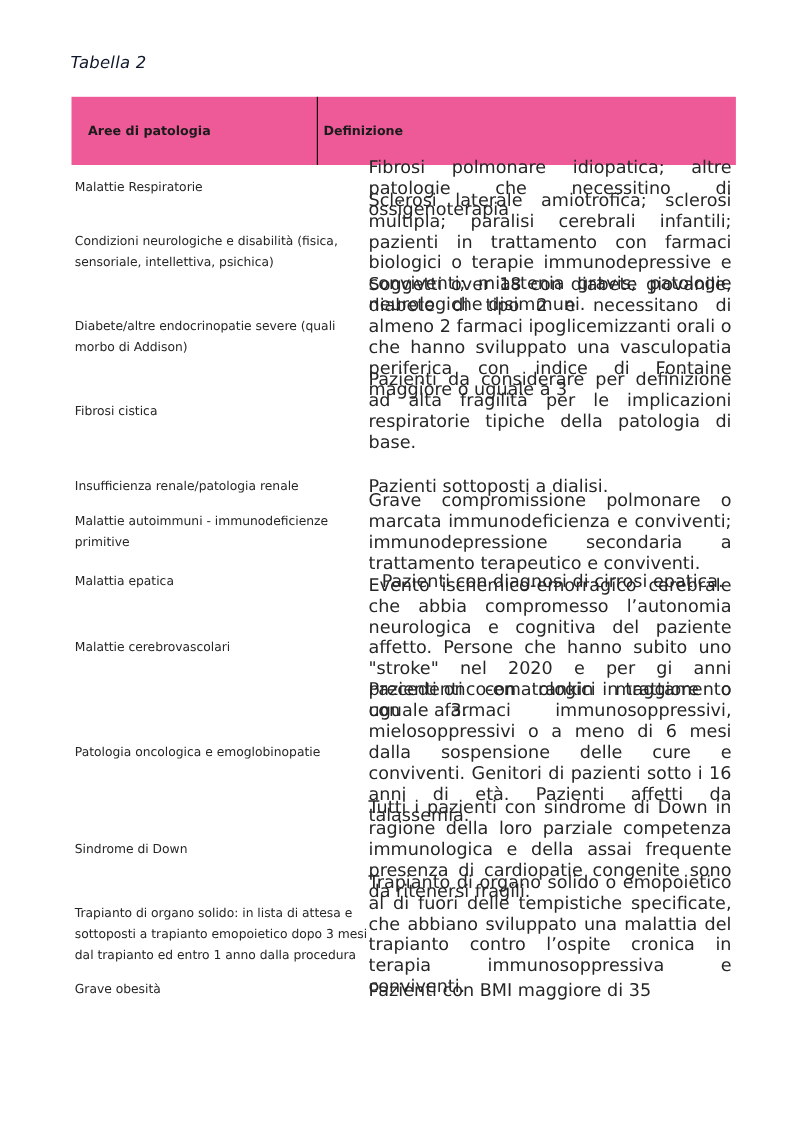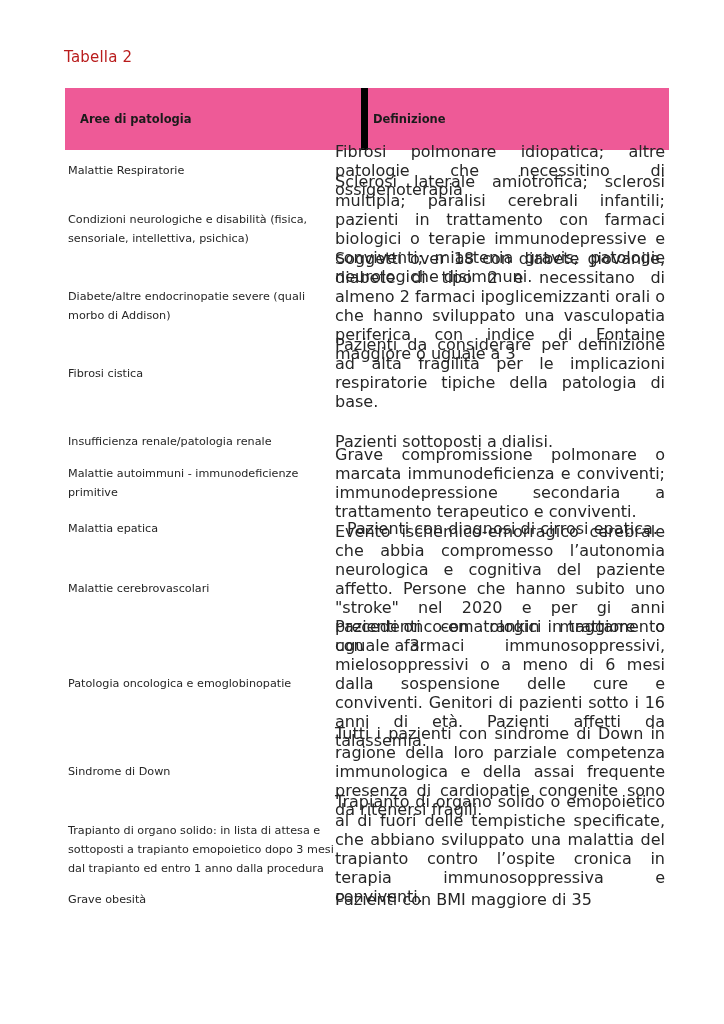--- a/index.html
+++ b/index.html
@@ -13,22 +13,23 @@
       position: relative;
       overflow: hidden;
       font-family: "DejaVu Sans", sans-serif;
       color: #222222;
     }
     .doc-title {
       position: absolute;
       left: 64px;
       top: 48px;
       font-family: "DejaVu Sans", sans-serif;
+      font-style: italic;
       font-size: 15px;
-      color: #b91c1c;
+      color: #0f172a;
       letter-spacing: 0.2px;
     }
     .table {
       position: absolute;
       left: 65px;
       top: 88px;
       width: 604px;
     }
     .header {
       display: flex;
@@ -36,24 +37,24 @@
       background: #ee5a97;
     }
     .header .cell {
       display: flex;
       align-items: center;
       font-weight: bold;
       font-size: 11.5px;
       color: #1b1b1b;
     }
     .header .c1 {
-      width: 303px;
+      width: 224px;
       padding-left: 15px;
       box-sizing: border-box;
-      border-right: 7px solid #000000;
+      border-right: 1px solid #000000;
     }
     .header .c2 {
       flex: 1;
       padding-left: 5px;
       box-sizing: border-box;
     }
     .row {
       display: flex;
       align-items: center;
     }

